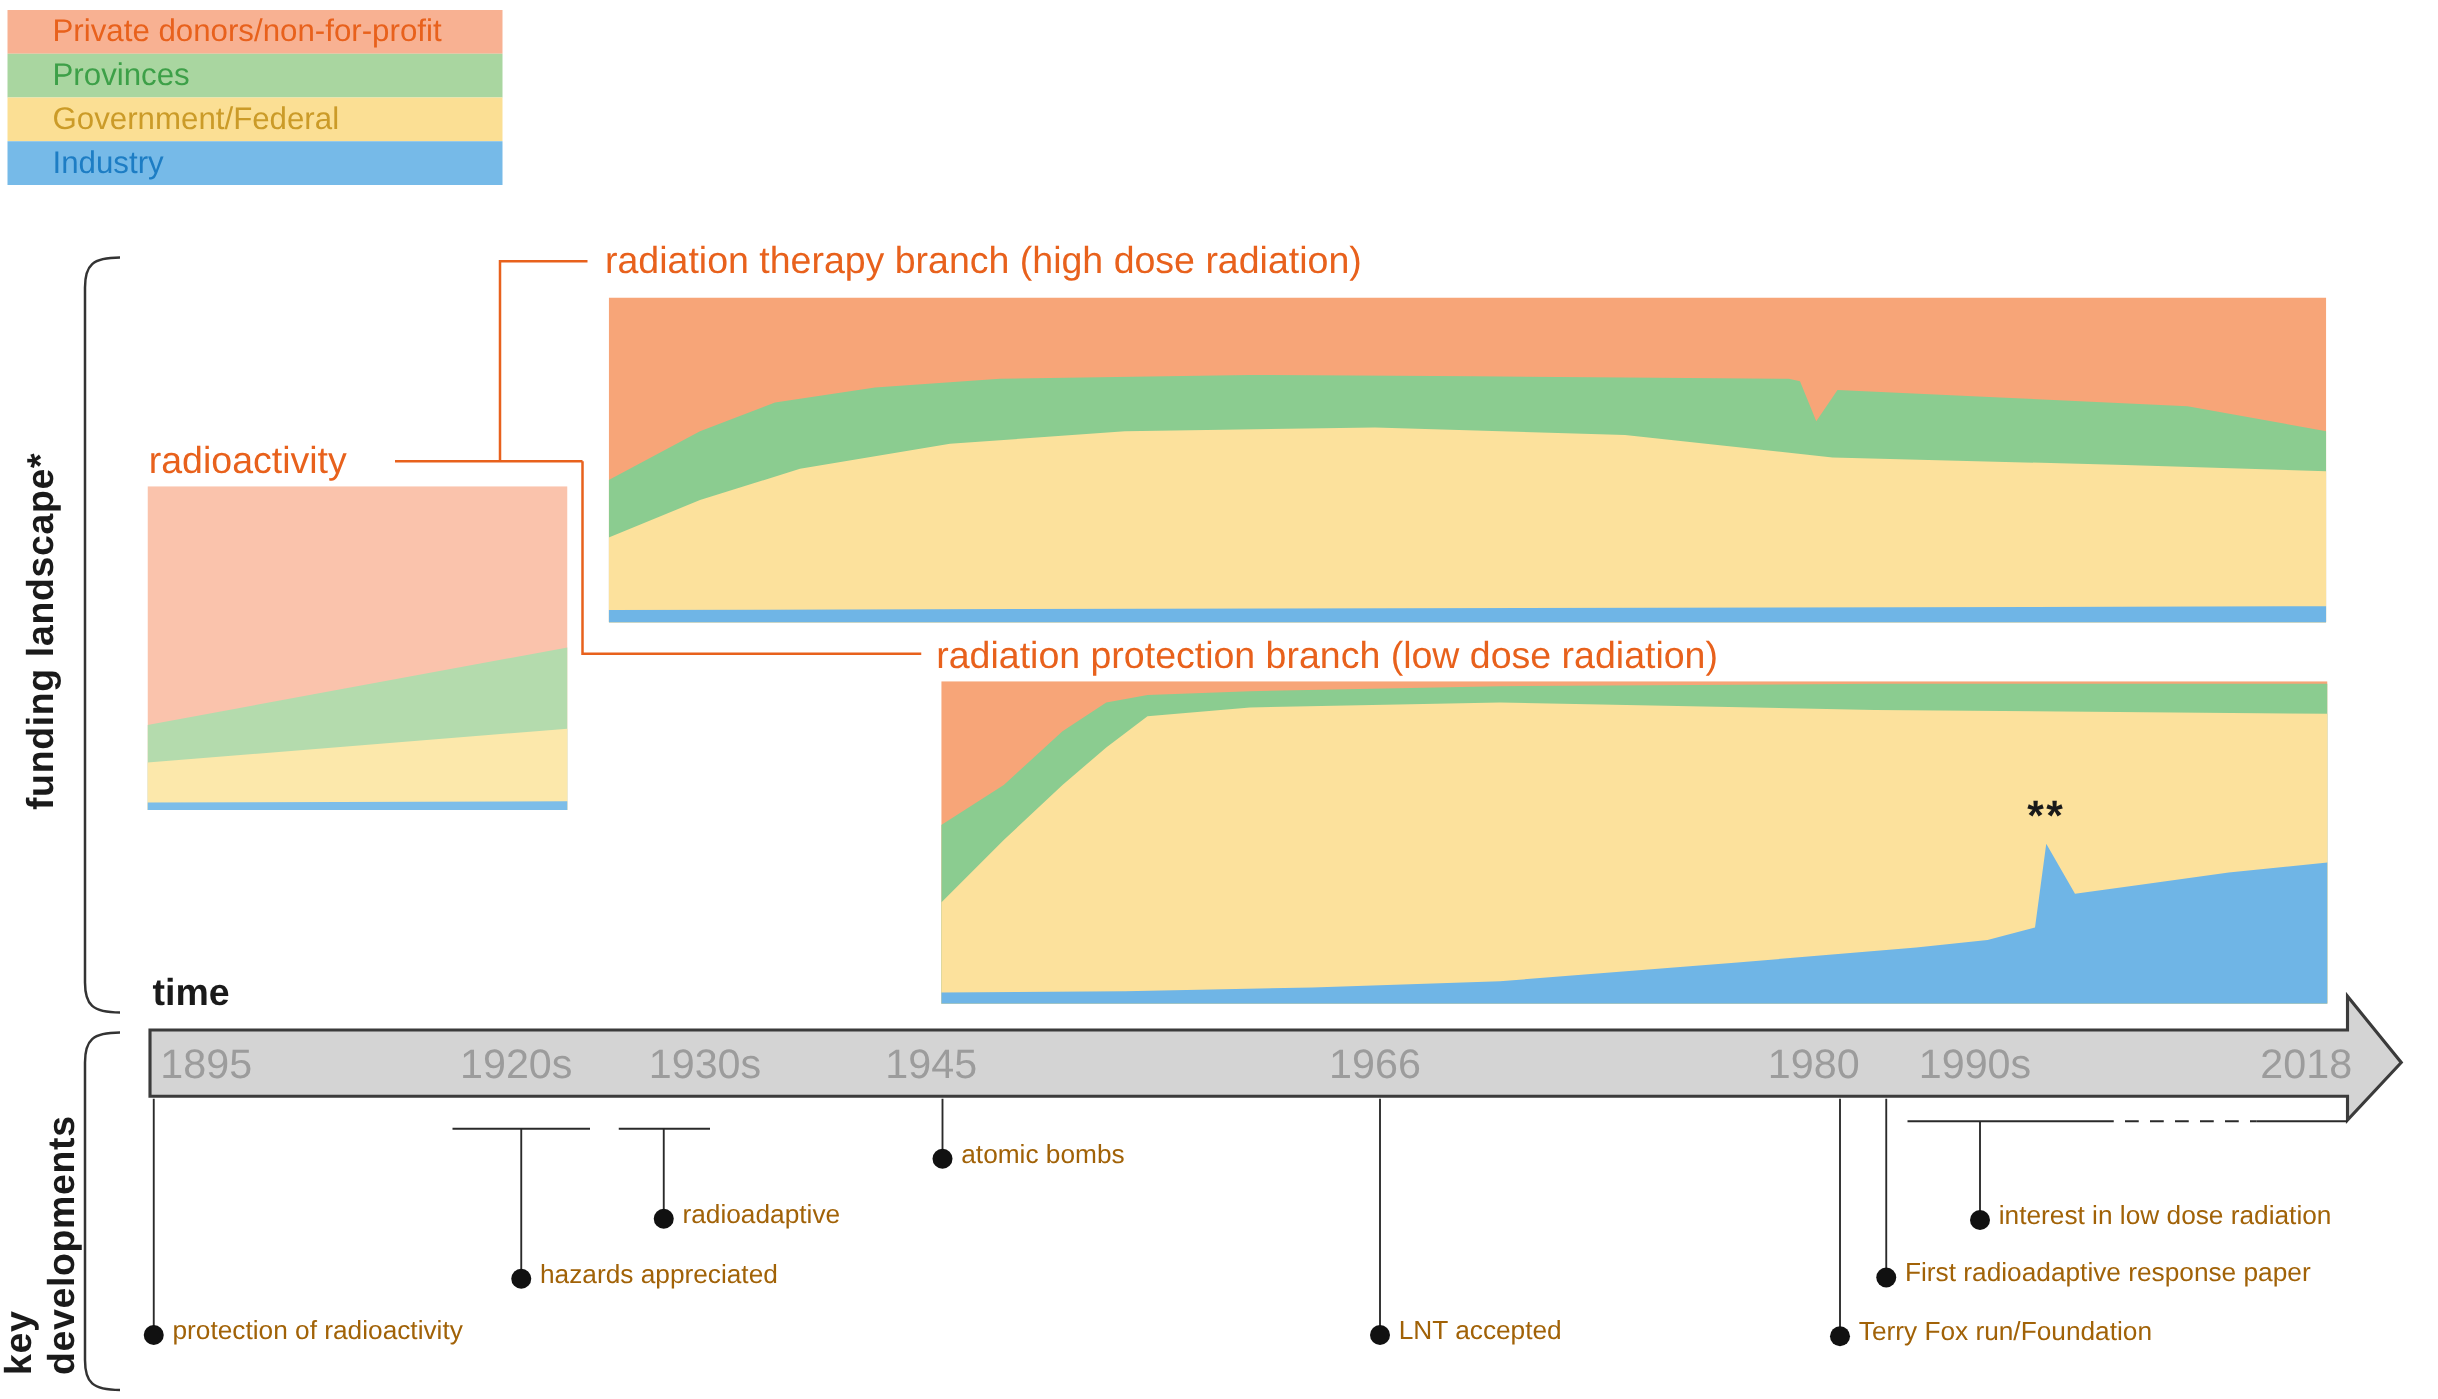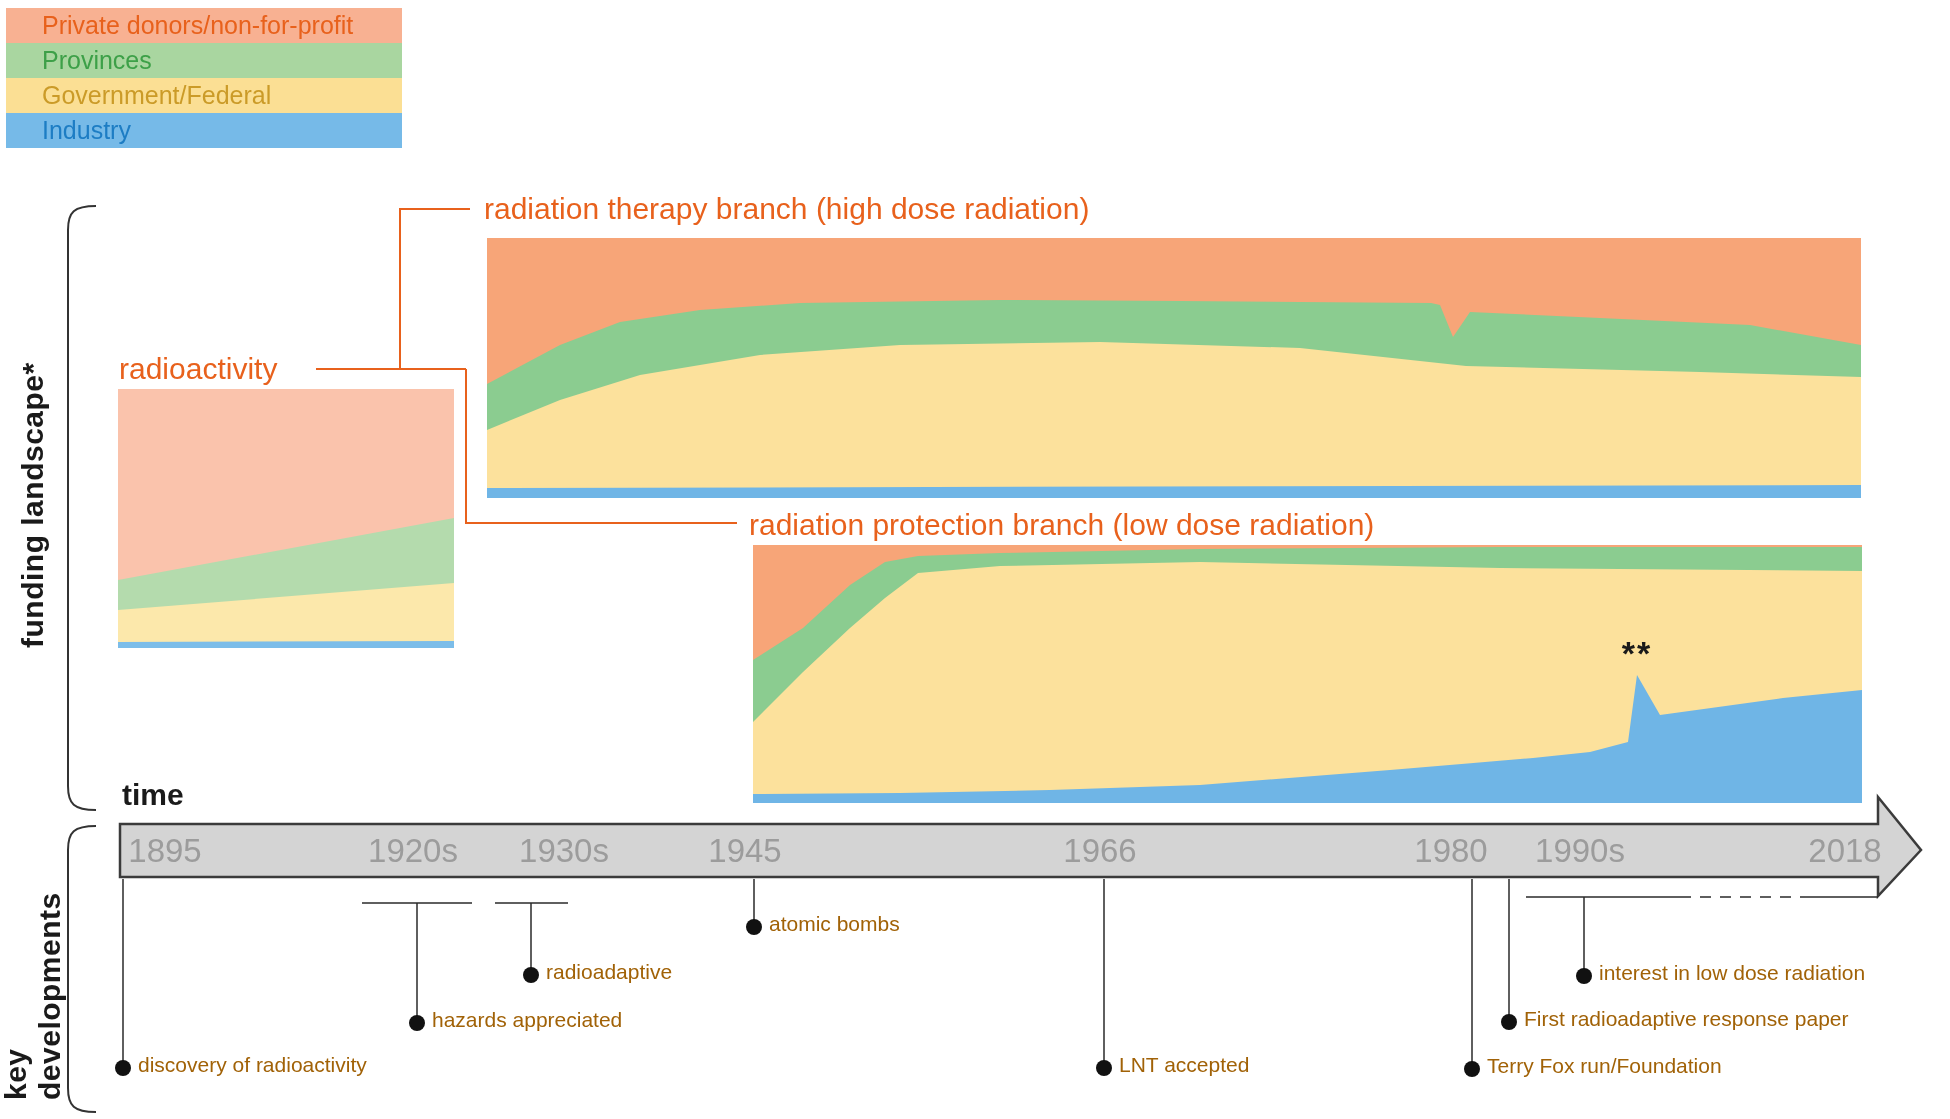--- a/index.html
+++ b/index.html
@@ -106,21 +106,21 @@
       <circle cx="1584" cy="976" r="8" fill="#111"></circle>
     </svg>
     <div class="tick-label" style="left: 95px;">1895</div>
     <div class="tick-label" style="left: 343px;">1920s</div>
     <div class="tick-label" style="left: 494px;">1930s</div>
     <div class="tick-label" style="left: 675px;">1945</div>
     <div class="tick-label" style="left: 1030px;">1966</div>
     <div class="tick-label" style="left: 1381px;">1980</div>
     <div class="tick-label" style="left: 1510px;">1990s</div>
     <div class="tick-label" style="left: 1775px;">2018</div>
-    <div class="event-label" style="left: 138px; top: 1053px;">discovery of radioactivity</div>
+    <div class="event-label" style="left: 138px; top: 1053px;">protection of radioactivity</div>
     <div class="event-label" style="left: 432px; top: 1008px;">hazards appreciated</div>
     <div class="event-label" style="left: 546px; top: 960px;">radioadaptive</div>
     <div class="event-label" style="left: 769px; top: 912px;">atomic bombs</div>
     <div class="event-label" style="left: 1119px; top: 1053px;">LNT accepted</div>
     <div class="event-label" style="left: 1487px; top: 1054px;">Terry Fox run/Foundation</div>
     <div class="event-label" style="left: 1524px; top: 1007px;">First radioadaptive response paper</div>
     <div class="event-label" style="left: 1599px; top: 961px; text-align: center;">interest in low dose radiation</div>
   </div>
 
 </body></html>

